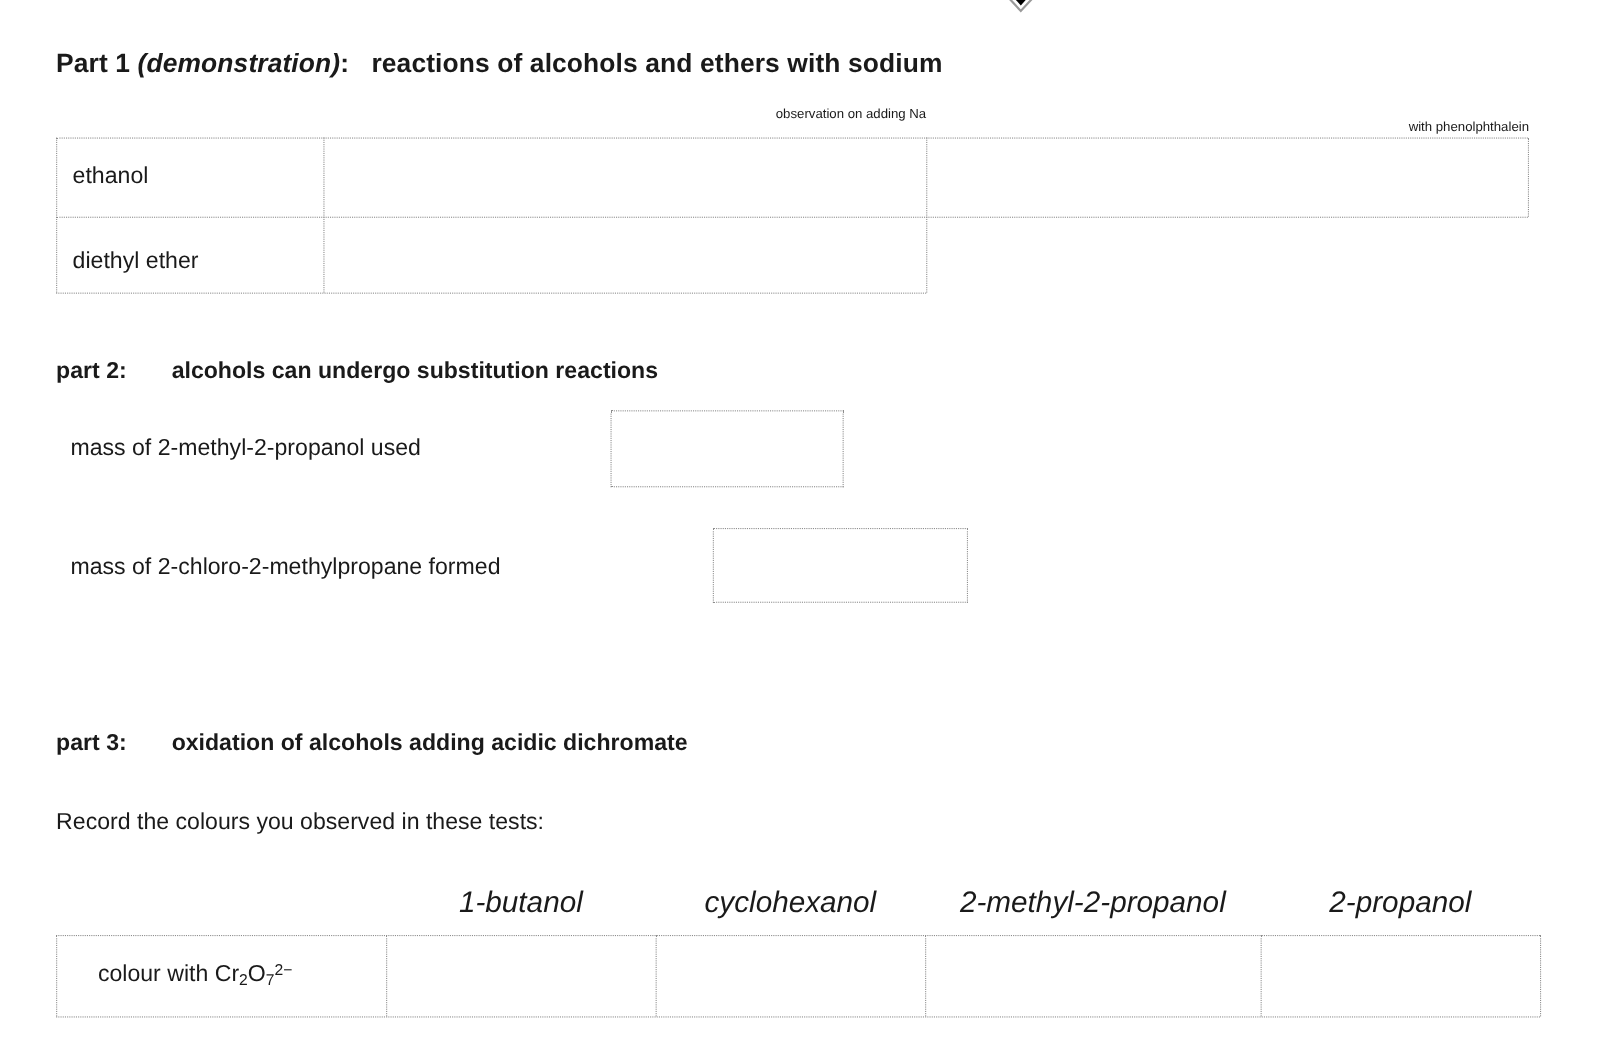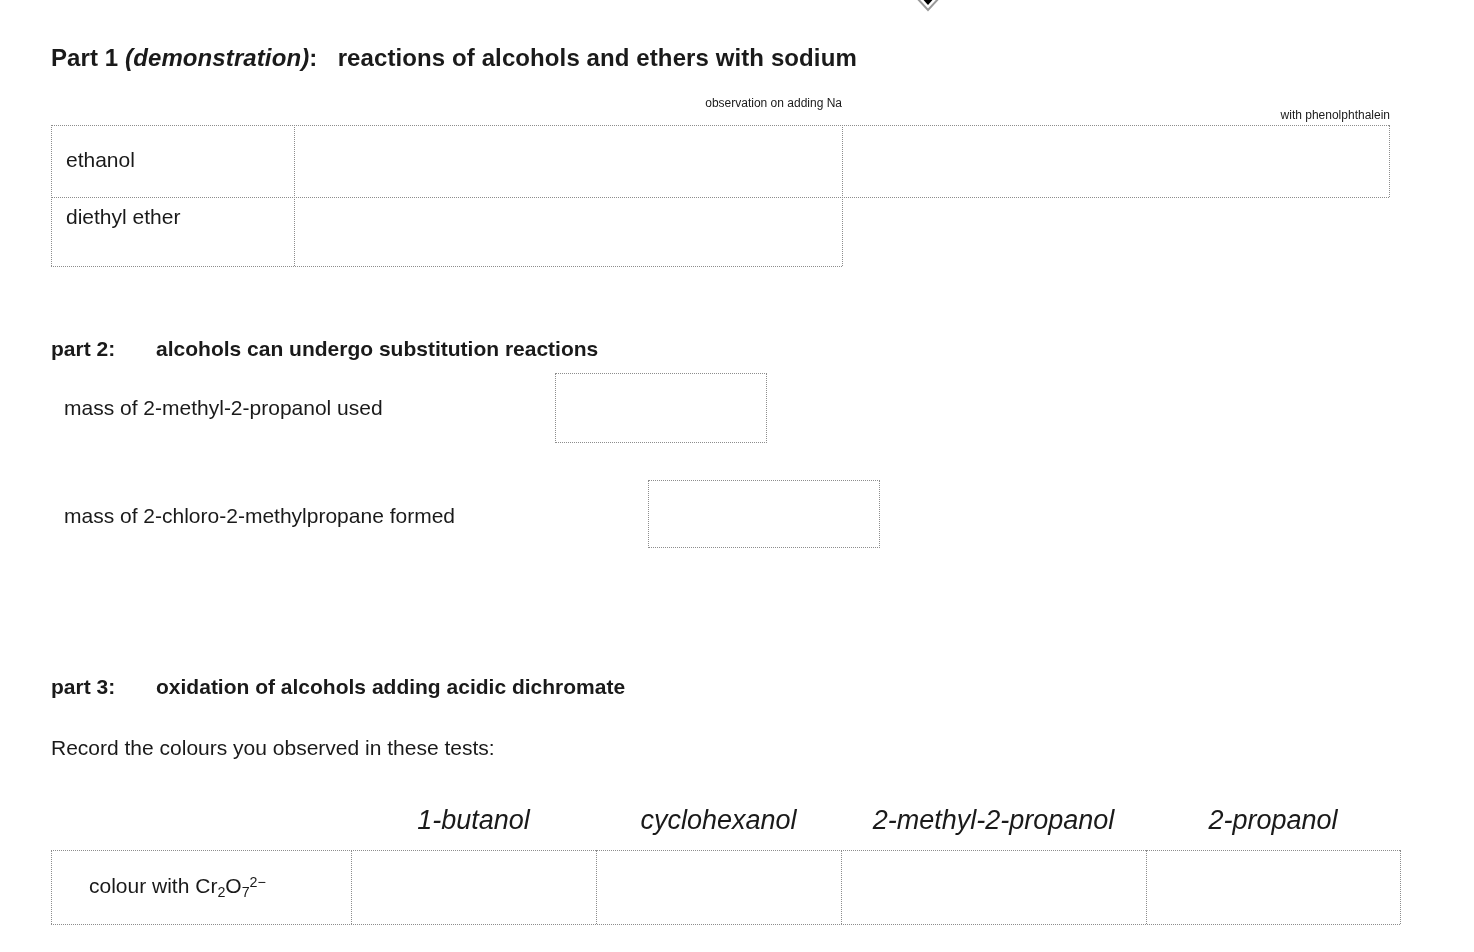--- a/index.html
+++ b/index.html
@@ -39,21 +39,20 @@
   .heading {
     font-size: 24px;
     font-weight: bold;
     letter-spacing: 0.1px;
   }
   .heading .ital { font-style: italic; }
 
   .subheading {
     font-size: 21px;
     font-weight: bold;
-    margin-top: 11px;
   }
 
   .body-text {
     font-size: 21px;
     font-weight: normal;
   }
 
   .col-header {
     font-size: 12px;
     font-weight: normal;
@@ -121,21 +120,21 @@
   <div class="hline" style="left:51px; top:197px; width:1338px;"></div>
 
   <div class="hline" style="left:51px; top:266px; width:791px;"></div>
 
   <div class="vline" style="left:51px; top:125px; height:141px;"></div>
   <div class="vline" style="left:294px; top:125px; height:141px;"></div>
   <div class="vline" style="left:842px; top:125px; height:141px;"></div>
   <div class="vline" style="left:1389px; top:125px; height:72px;"></div>
 
   <div class="cell-label" style="left:66px; top:148px;">ethanol</div>
-  <div class="cell-label" style="left:66px; top:205px;text-align:center;">diethyl ether</div>
+  <div class="cell-label" style="left:66px; top:226px;text-align:center;">diethyl ether</div>
 
   <div style="position:absolute; left:295px; top:126px; width:546px; height:70px;"></div>
   <div style="position:absolute; left:843px; top:126px; width:545px; height:70px;"></div>
   <div style="position:absolute; left:295px; top:198px; width:546px; height:67px;"></div>
 
   <div class="abs subheading" style="left:51px; top:326px;">
     <span>part 2:</span>
     &nbsp;&nbsp;&nbsp;&nbsp;&nbsp;&nbsp;<span>alcohols can undergo substitution reactions</span>
   </div>
 

